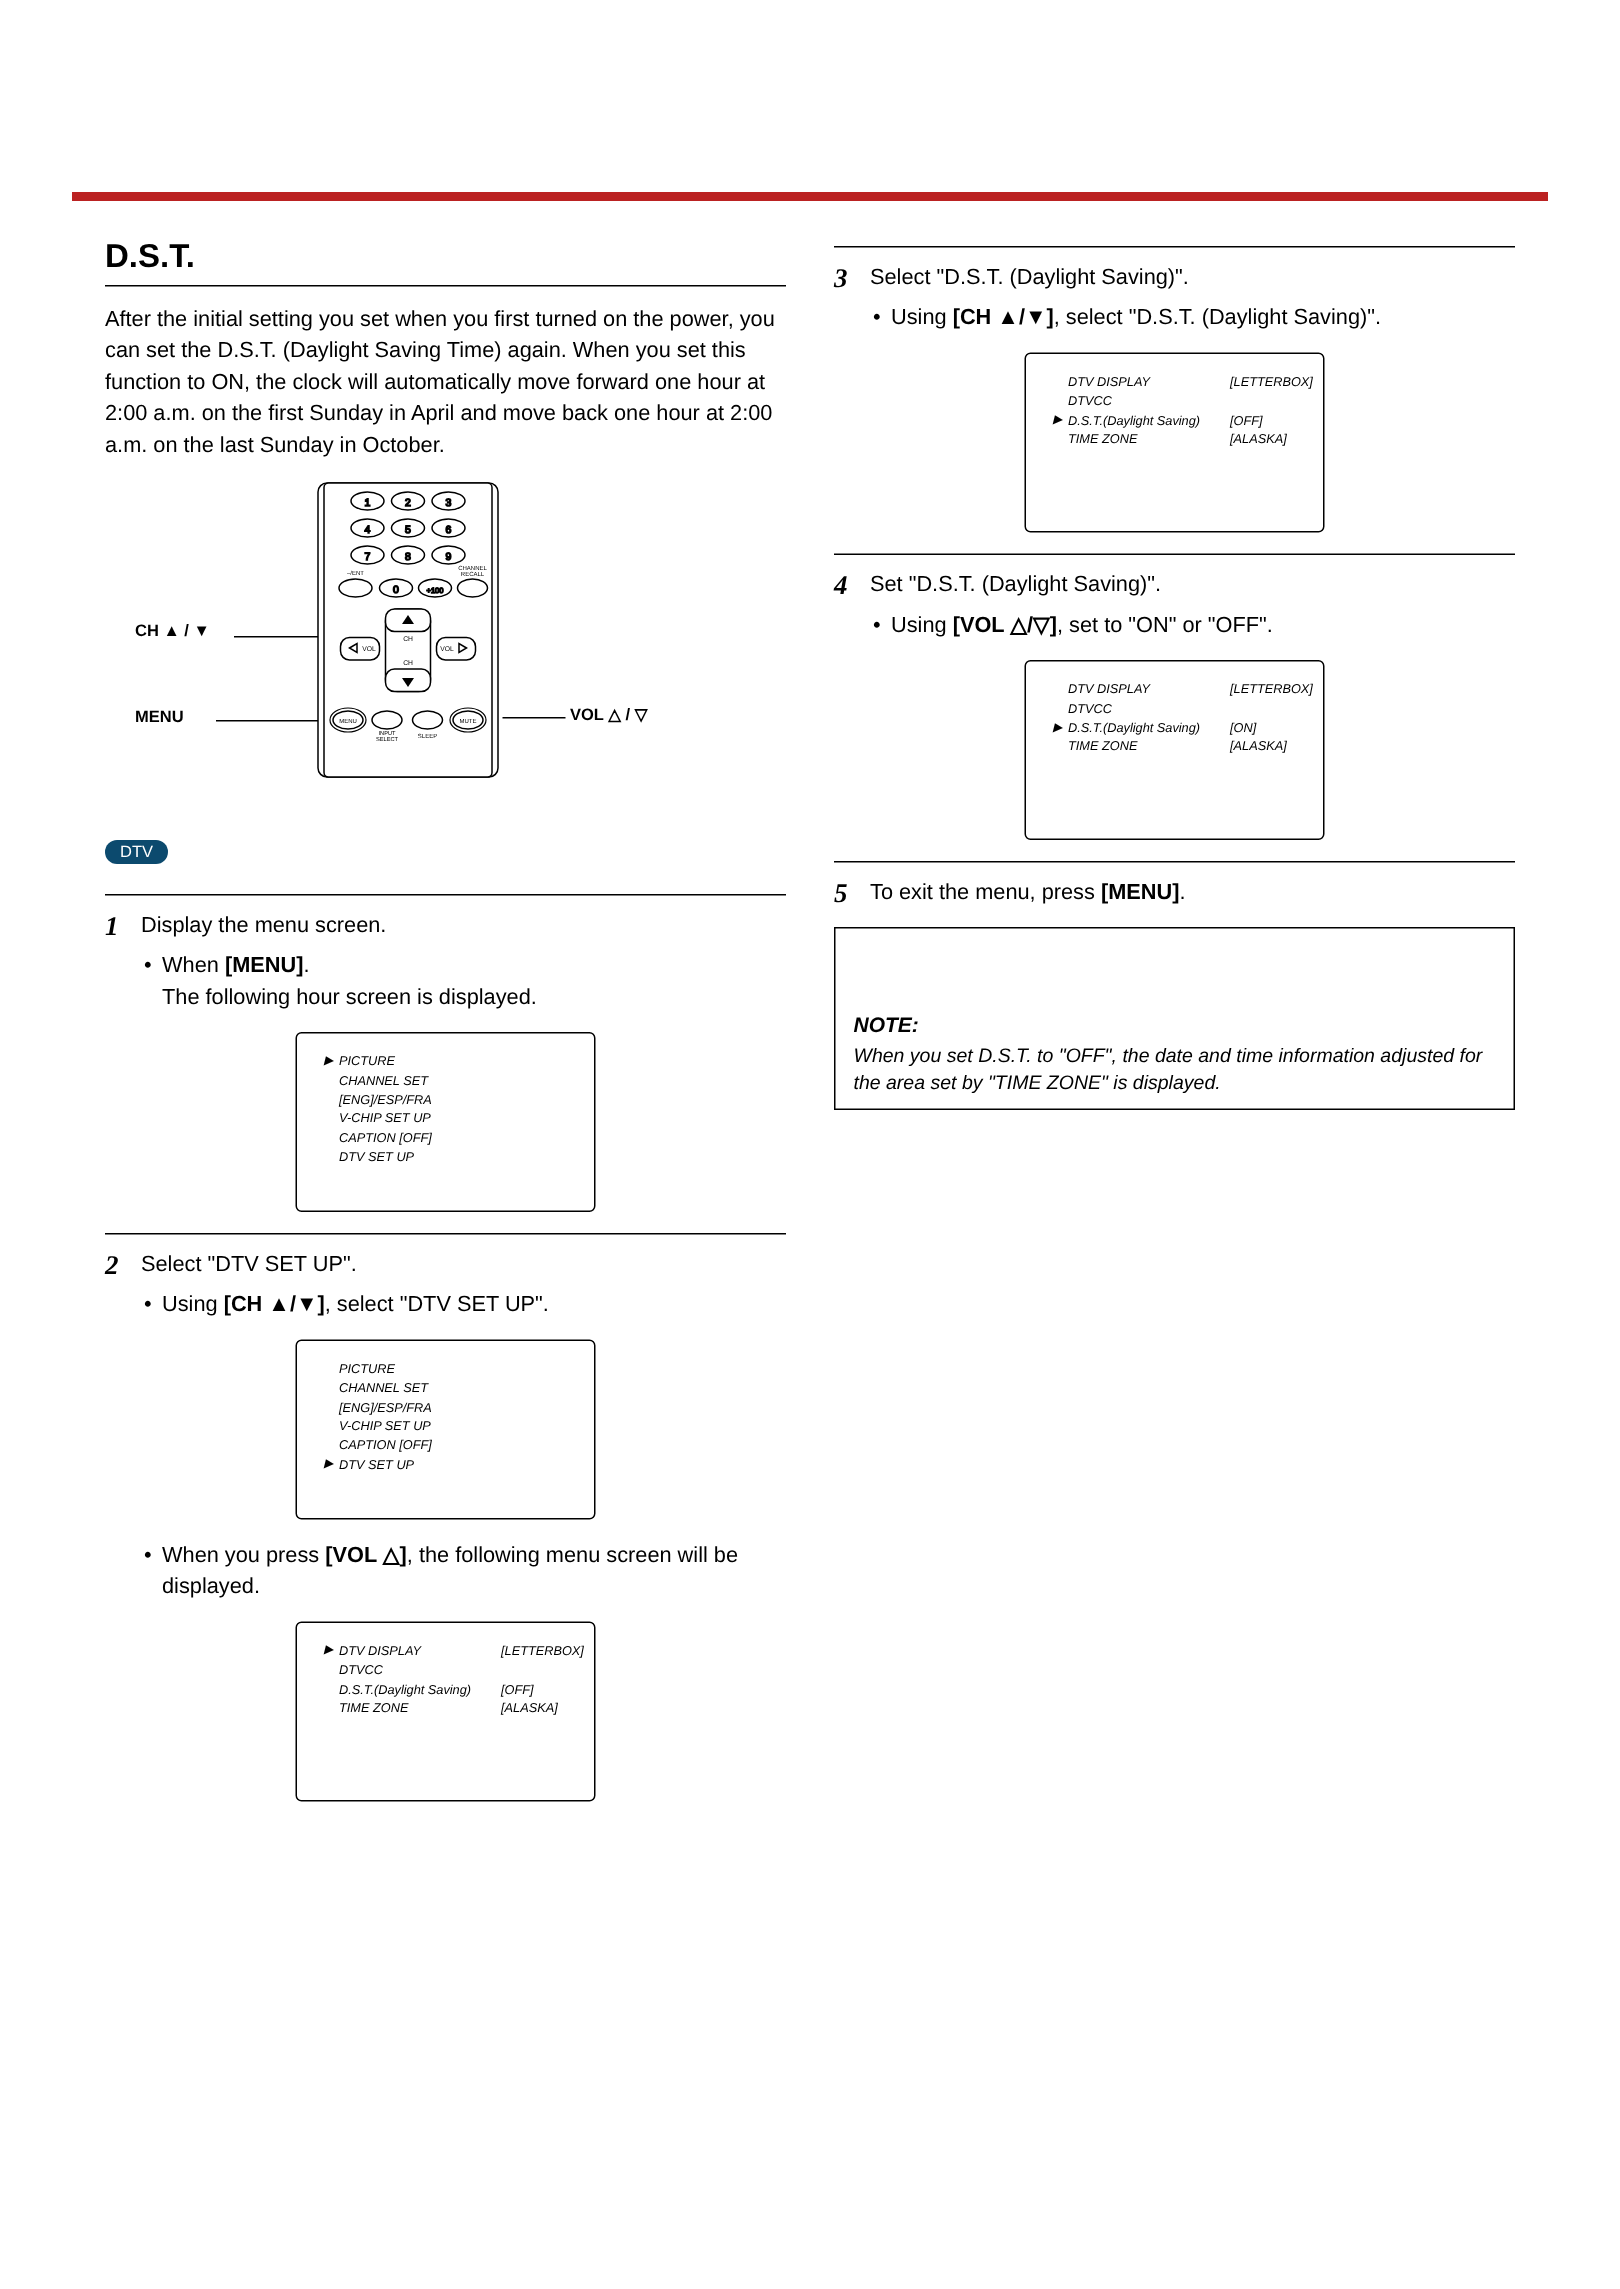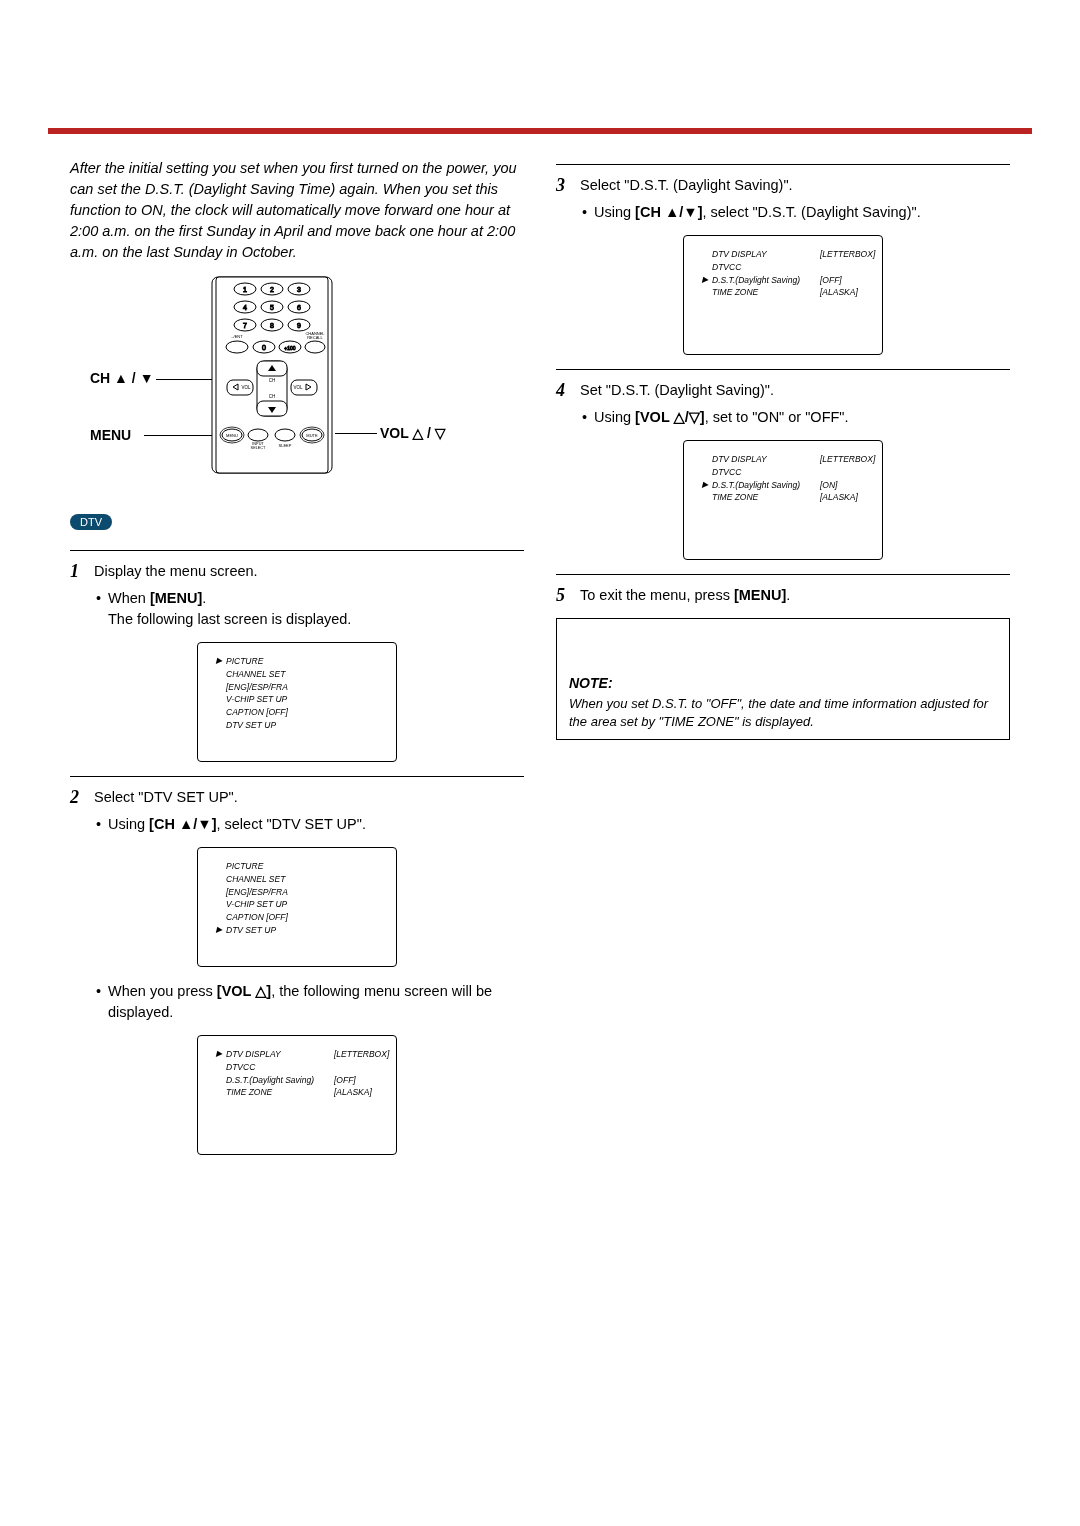--- a/index.html
+++ b/index.html
@@ -2,50 +2,51 @@
 <html><head>
 <meta charset="utf-8">
 <style>
   * { box-sizing: border-box; margin: 0; padding: 0; }
   body { font-family: Arial, Helvetica, sans-serif; font-size: 14px; background: #fff; color: #000; width: 1080px; }
   .page { width: 1080px; height: 1526px; position: relative; }
   .red-bar { height: 6px; background: #b22; margin: 128px 48px 0 48px; }
   .content { display: flex; gap: 32px; padding: 24px 70px 0 70px; }
   .col { width: 455px; }
   h2 { font-size: 22px; font-weight: bold; border-bottom: 1px solid #000; padding-bottom: 6px; margin-bottom: 12px; }
-  p { font-size: 14.5px; line-height: 1.45; margin-bottom: 12px; font-style: italic; }
+  p { font-size: 14.5px; line-height: 1.45; margin-bottom: 12px; }
   .step-row { display: flex; align-items: flex-start; gap: 6px; margin-bottom: 6px; }
   .step-num { font-style: italic; font-weight: bold; font-size: 18px; font-family: Georgia, serif; flex-shrink: 0; width: 18px; }
   .step-text { font-size: 14.5px; line-height: 1.4; }
   .bullet-block { margin-left: 26px; margin-bottom: 12px; font-size: 14.5px; line-height: 1.45; }
   .bullet-row { display: flex; }
   .bullet-dot { width: 12px; flex-shrink: 0; }
   hr.step-sep { border: none; border-top: 1px solid #000; margin: 10px 0 10px 0; }
   .dtv-badge { display: inline-block; background: #0c4a6e; color: #fff; font-size: 11px; padding: 2px 10px; border-radius: 10px; margin: 0 0 10px 0; }
   .remote-wrap { position: relative; margin: 10px 0 18px 50px; height: 220px; }
-  .remote-label { position: absolute; font-weight: bold; font-size: 14px; white-space: nowrap; }
+  .remote-label { position: absolute; font-weight: bold; font-size: 11px; white-space: nowrap; }
   .remote-line { position: absolute; background: #000; }
   .note-box { border: 1px solid #000; padding: 8px 12px; margin-top: 12px; }
   .note-title { font-style: italic; font-weight: bold; font-size: 14px; margin-bottom: 4px; margin-top: 48px; }
   .note-text { font-style: italic; font-size: 13px; line-height: 1.4; }
   .menu-box { width: 200px; height: 120px; border: 1.2px solid #000; border-radius: 4px; margin: 4px auto 14px auto; padding: 12px 0 0 18px; }
   .menu-box .line { display: flex; font-size: 8.5px; line-height: 1.5; white-space: pre; font-family: Arial; font-style: italic; }
   .menu-box .ptr { width: 10px; flex-shrink: 0; font-size: 8px; }
   .menu-box .lcol { width: 108px; }
   .menu-box .rcol { }
   b { font-weight: bold; }
 </style>
 </head>
 <body>
 
 <div class="page">
   <div class="red-bar"></div>
   <div class="content">
 
     <div class="col">
+      <h2>D.S.T.</h2>
       <p>After the initial setting you set when you first turned on the power, you can set the D.S.T. (Daylight Saving Time) again. When you set this function to ON, the clock will automatically move forward one hour at 2:00 a.m. on the first Sunday in April and move back one hour at 2:00 a.m. on the last Sunday in October.</p>
 
       
       <div class="remote-wrap">
         <span class="remote-label" style="left:-30px; top:95px;">CH ▲ / ▼</span>
         <span class="remote-label" style="left:-30px; top:152px;">MENU</span>
         <span class="remote-label" style="left:260px; top:150px;">VOL △ / ▽</span>
         <div class="remote-line" style="left:36px; top:104px; width:60px; height:1px;"></div>
         <div class="remote-line" style="left:24px; top:160px; width:70px; height:1px;"></div>
         <div class="remote-line" style="left:215px; top:158px; width:42px; height:1px;"></div>
@@ -123,21 +124,21 @@
         <span class="step-num">1</span>
         <span class="step-text">Display the menu screen.</span>
       </div>
       <div class="bullet-block">
         <div class="bullet-row">
           <span class="bullet-dot">•</span>
           <span>
             <span>When </span><b>[MENU]</b><span>.</span>
           </span>
         </div>
-        <div style="margin-left:12px;">The following last screen is displayed.</div>
+        <div style="margin-left:12px;">The following hour screen is displayed.</div>
       </div>
       <div class="menu-box" id="menu1">
           <div class="line"><span class="ptr">▶</span><span class="lcol">PICTURE</span><span class="rcol"></span></div>
           <div class="line"><span class="ptr"></span><span class="lcol">CHANNEL SET</span><span class="rcol"></span></div>
           <div class="line"><span class="ptr"></span><span class="lcol">[ENG]/ESP/FRA</span><span class="rcol"></span></div>
           <div class="line"><span class="ptr"></span><span class="lcol">V-CHIP SET UP</span><span class="rcol"></span></div>
           <div class="line"><span class="ptr"></span><span class="lcol">CAPTION [OFF]</span><span class="rcol"></span></div>
           <div class="line"><span class="ptr"></span><span class="lcol">DTV SET UP</span><span class="rcol"></span></div>
         </div>
 

